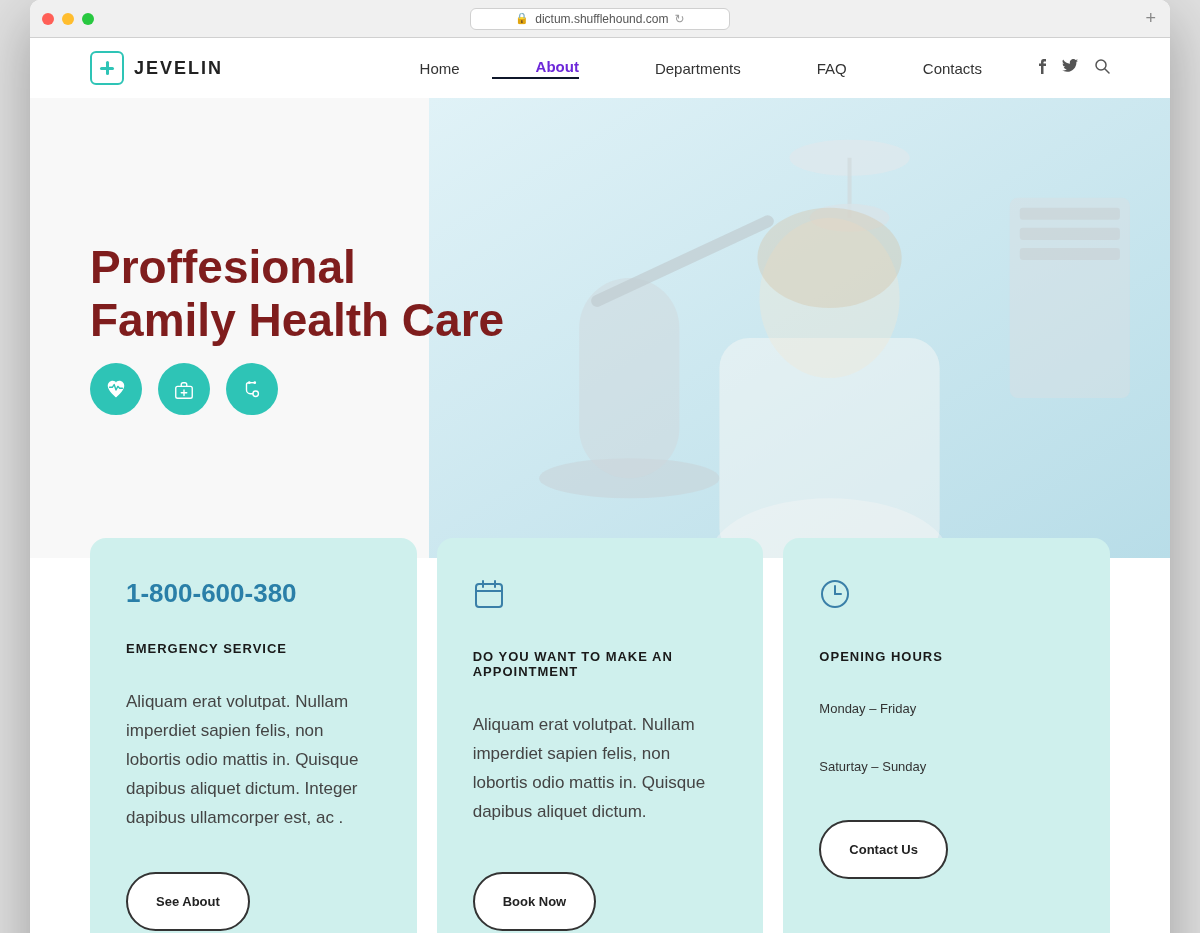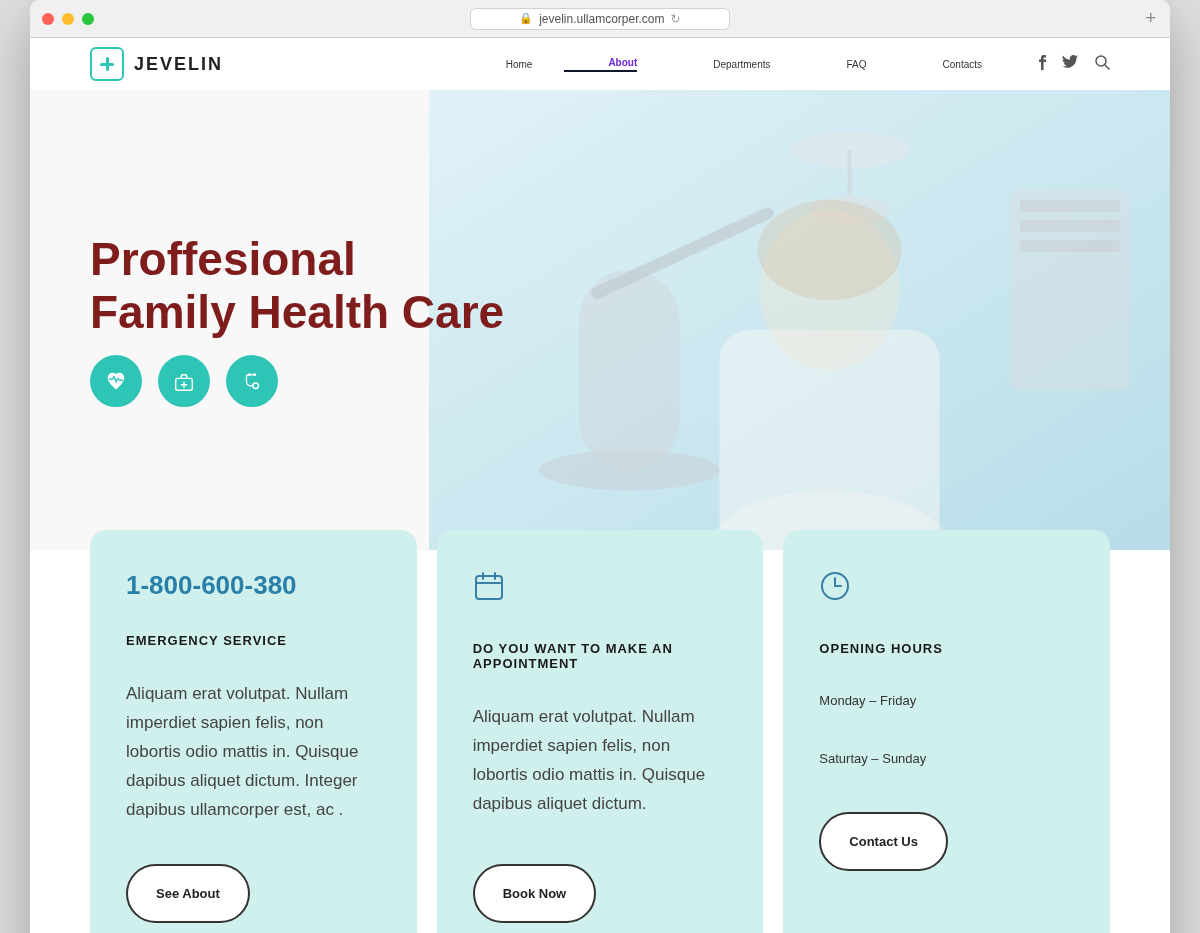--- a/index.html
+++ b/index.html
@@ -51,21 +51,21 @@
     }
 
     
     .site { background: #fff; }
 
     
     .navbar {
       display: flex;
       align-items: center;
       padding: 0 60px;
-      height: 52px;
+      height: 60px;
       position: relative;
       z-index: 10;
     }
     .logo {
       display: flex;
       align-items: center;
       gap: 10px;
       flex: 0 0 auto;
     }
     .logo-icon {
@@ -85,21 +85,21 @@
       letter-spacing: 2px;
       color: #222;
     }
     .nav-links {
       margin-left: auto;
       display: flex;
       align-items: center;
       gap: 32px;
     }
     .nav-link {
-      font-size: 10px;
+      font-size: 15px;
       color: #333;
       text-decoration: none;
       font-weight: 500;
       cursor: pointer;
       padding-left: 44px;
     }
     .nav-link.active {
       font-weight: 700;
       color: #6d28d9;
       border-bottom: 2px solid #0f172a;
@@ -248,21 +248,21 @@
 <body>
 
 <div class="mac-window">
 
   <div class="mac-titlebar">
     <div class="mac-btn red"></div>
     <div class="mac-btn yellow"></div>
     <div class="mac-btn green"></div>
     <div class="mac-addressbar">
       <span class="lock-icon">🔒</span>
-      <span>jevelin.ullamcorper.com</span>
+      <span>dictum.shufflehound.com</span>
       <span class="refresh-icon">↻</span>
     </div>
     <div class="mac-plus">+</div>
   </div>
 
   <div class="site">
 
     <nav class="navbar">
       <div class="logo">
         <div class="logo-icon">

